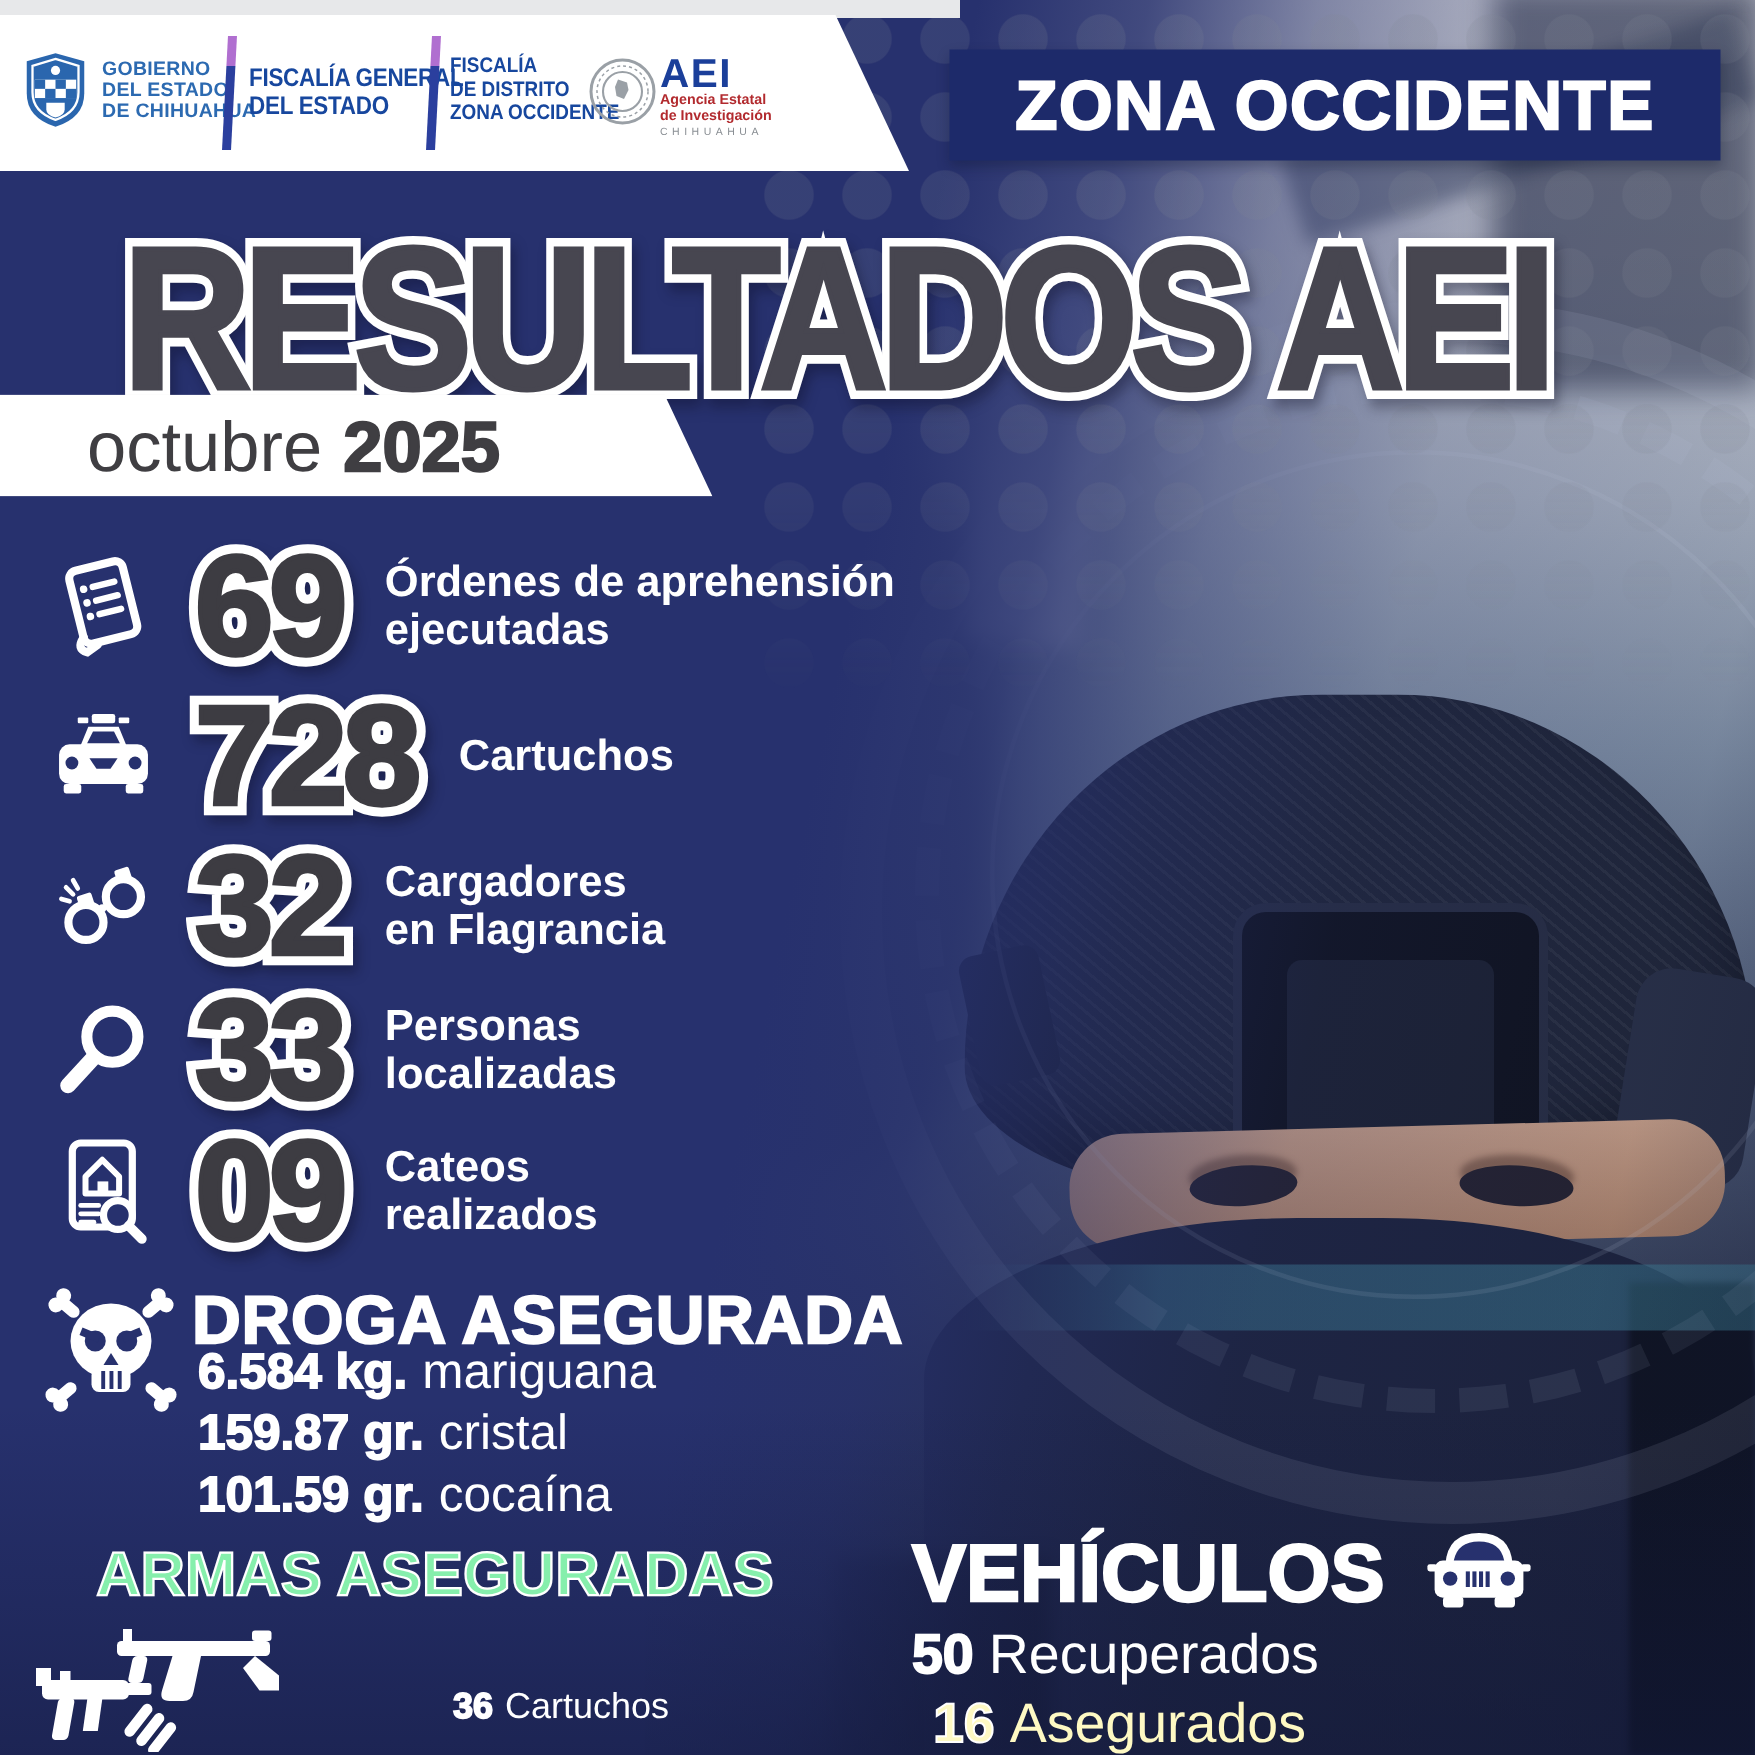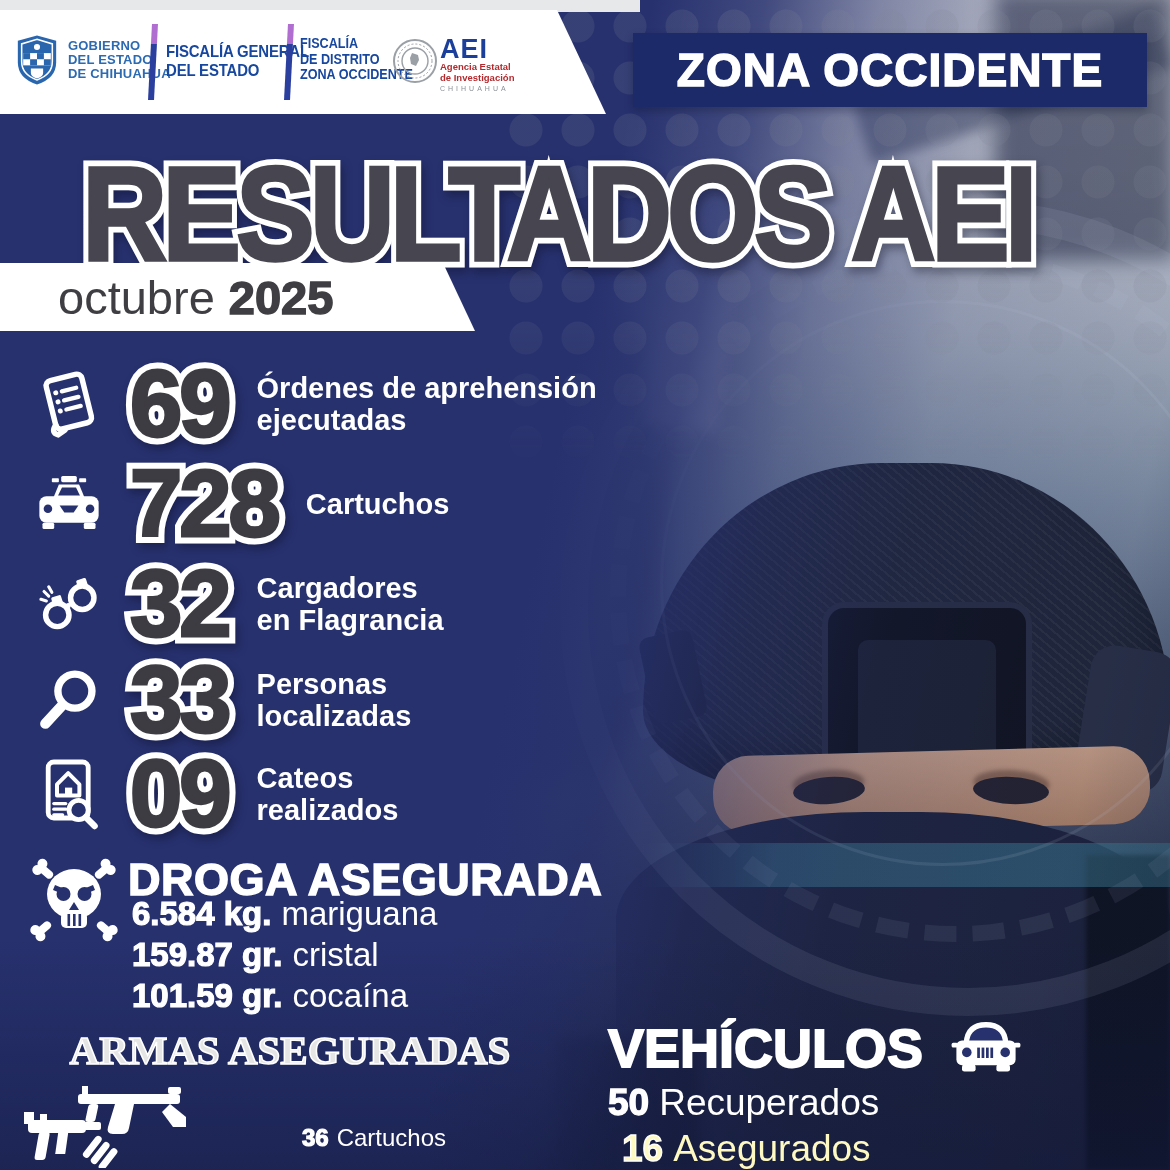--- a/index.html
+++ b/index.html
@@ -97,21 +97,21 @@
   .stat-label span{display:block;}
 
   
   .droga-icon{left:24px;top:850px;}
   .droga-heading{left:128px;top:854px;color:#fff;font-weight:bold;font-size:45px;letter-spacing:.5px;-webkit-text-stroke:1.5px #fff;white-space:nowrap;}
   .droga-items{left:132px;top:896px;display:flex;flex-direction:column;gap:5px;}
   .droga-line{color:#fff;font-size:33px;line-height:36px;white-space:nowrap;}
   .droga-line .val{font-weight:bold;-webkit-text-stroke:1.2px #fff;margin-right:10px;}
 
   
-  .armas-heading{left:28px;top:1026px;width:524px;text-align:center;color:#e5e5e5;font-weight:bold;font-size:41px;-webkit-text-stroke:1.5px #fff;white-space:nowrap;font-family:Liberation Serif, serif;}
+  .armas-heading{left:28px;top:1026px;width:524px;text-align:center;color:#86efac;font-weight:bold;font-size:41px;-webkit-text-stroke:1.5px #fff;white-space:nowrap;}
   .armas-icon{left:20px;top:1070px;}
   .armas-line1{left:196px;top:1084px;color:#fff;font-size:32px;white-space:nowrap;}
   .armas-line2{left:196px;top:1124px;width:356px;text-align:center;color:#fff;font-size:24px;white-space:nowrap;}
   .armas-line1 .val,.armas-line2 .val{font-weight:bold;-webkit-text-stroke:1.2px #fff;}
   .armas-line1 .lbl,.armas-line2 .lbl{margin-left:8px;}
   .armas-pair2{margin-left:26px;}
 
   
   .veh-heading-row{left:608px;top:1014px;display:flex;align-items:center;gap:22px;}
   .veh-heading{color:#fff;font-weight:bold;font-size:54px;-webkit-text-stroke:1.8px #fff;white-space:nowrap;}

